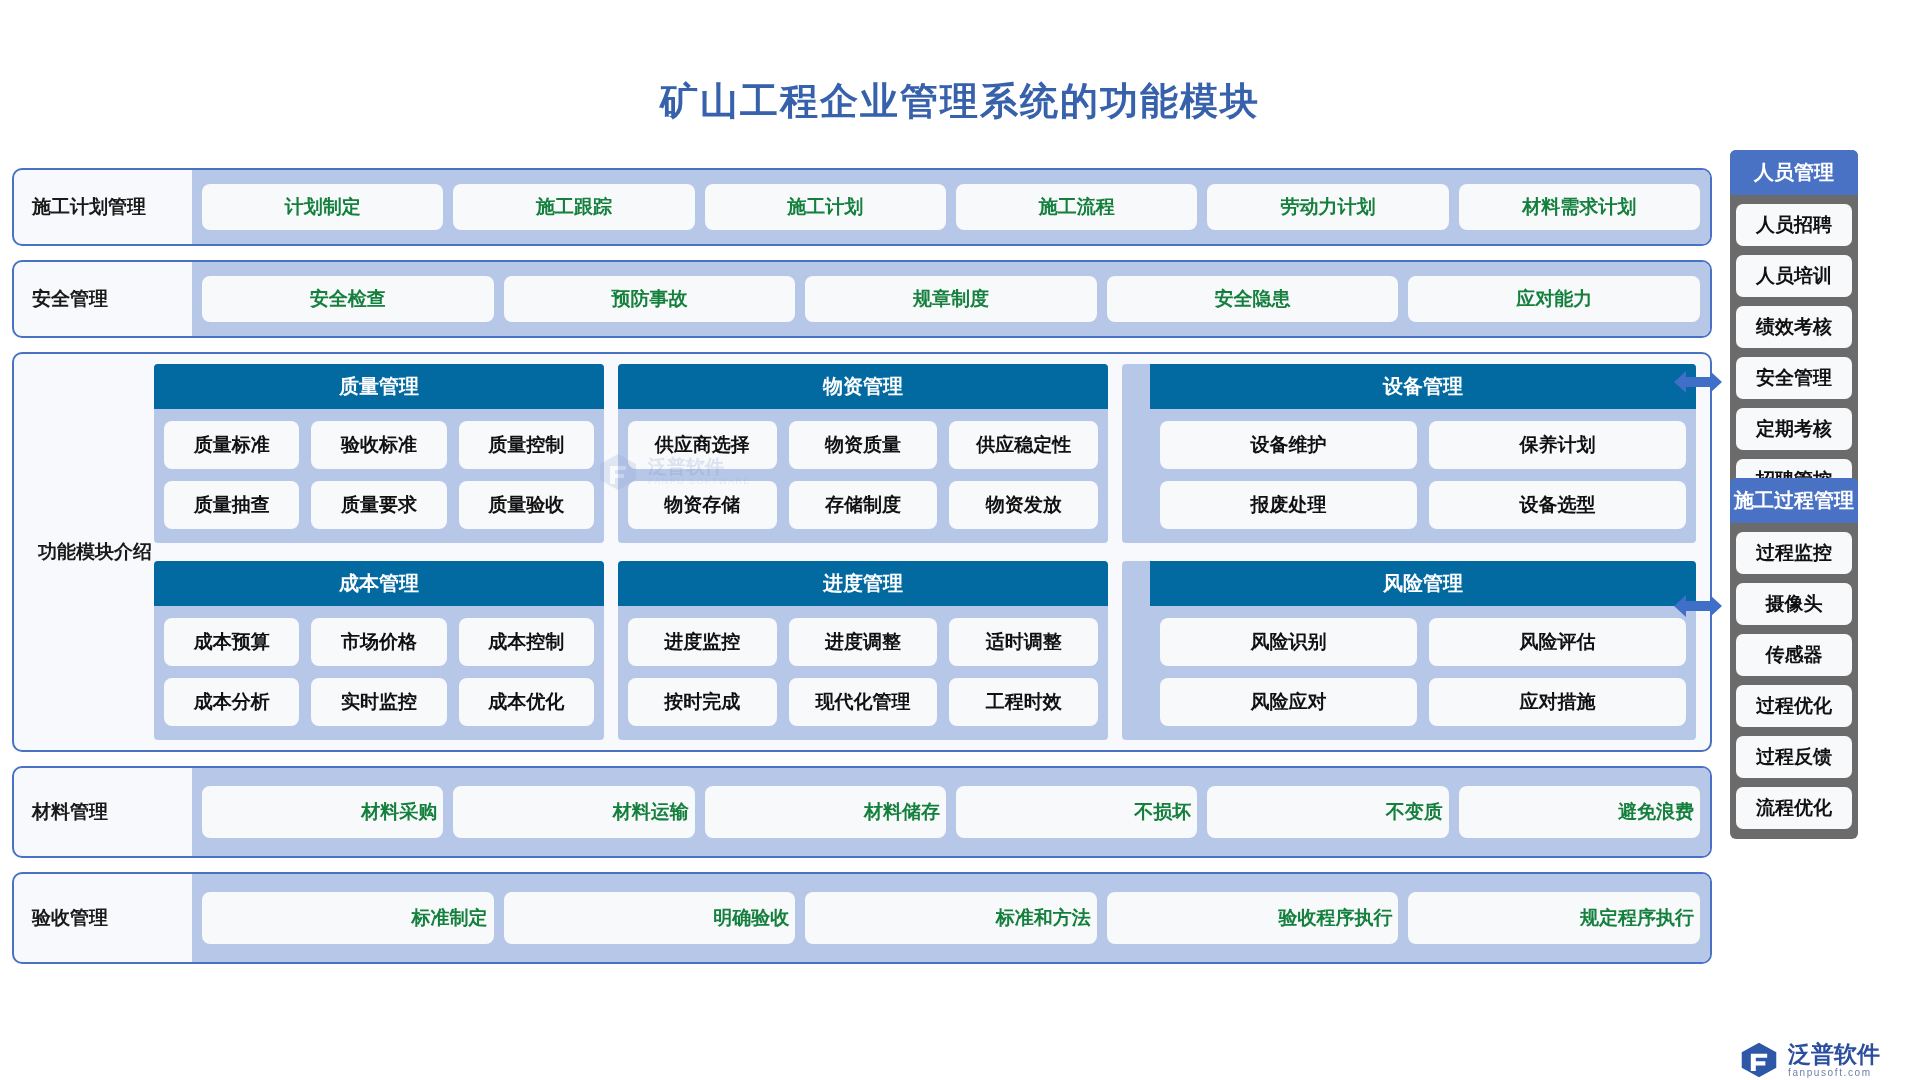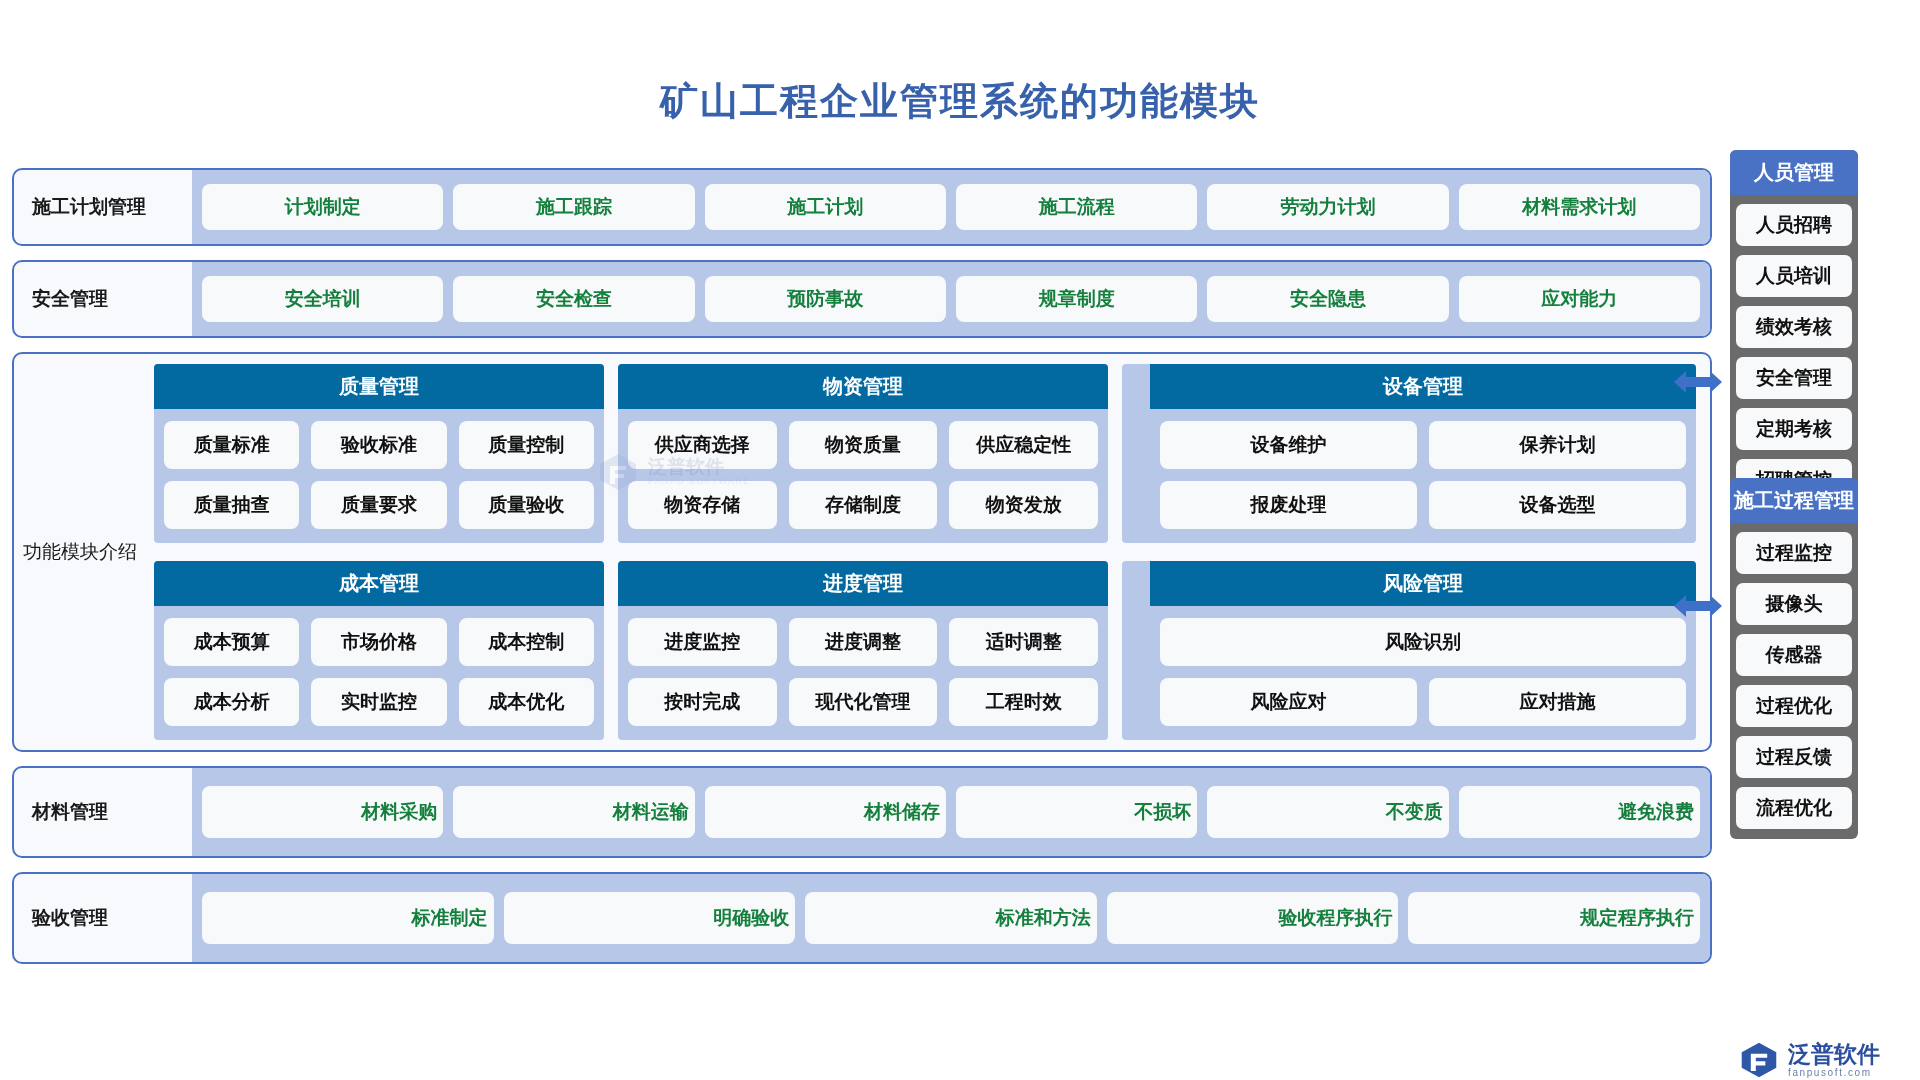--- a/index.html
+++ b/index.html
@@ -88,23 +88,23 @@
     display: flex;
     align-items: stretch;
     margin-bottom: 14px;
     padding: 10px 0;
   }
   .mid-label {
     width: 140px;
     flex: 0 0 140px;
     display: flex;
     align-items: center;
-    padding-left: 9px;
+    padding-left: 24px;
     font-size: 19px;
-    font-weight: normal;
+    font-weight: bold;
     color: #1a1a1a;
   }
   .mid-grid {
     flex: 1;
     display: flex;
     flex-direction: column;
     gap: 18px;
     padding-right: 14px;
   }
   .mid-row {
@@ -250,21 +250,20 @@
         <div class="chip">施工计划</div>
         <div class="chip">施工流程</div>
         <div class="chip">劳动力计划</div>
         <div class="chip">材料需求计划</div>
       </div>
     </div>
 
     <div class="band">
       <div class="band-label">安全管理</div>
       <div class="band-chips">
-        <div class="chip">安全培训</div>
         <div class="chip">安全检查</div>
         <div class="chip">预防事故</div>
         <div class="chip">规章制度</div>
         <div class="chip">安全隐患</div>
         <div class="chip">应对能力</div>
       </div>
     </div>
 
     <div class="mid">
       <div class="mid-label">功能模块介绍</div>
@@ -349,20 +348,21 @@
                 <div class="mchip">工程时效</div>
               </div>
             </div>
           </div>
 
           <div class="module w-e">
             <div class="module-head">风险管理</div>
             <div class="module-body">
               <div class="module-line">
                 <div class="mchip">风险识别</div>
+                <div class="mchip">风险评估</div>
               </div>
               <div class="module-line">
                 <div class="mchip">风险应对</div>
                 <div class="mchip">应对措施</div>
               </div>
             </div>
           </div>
         </div>
 
       </div>

